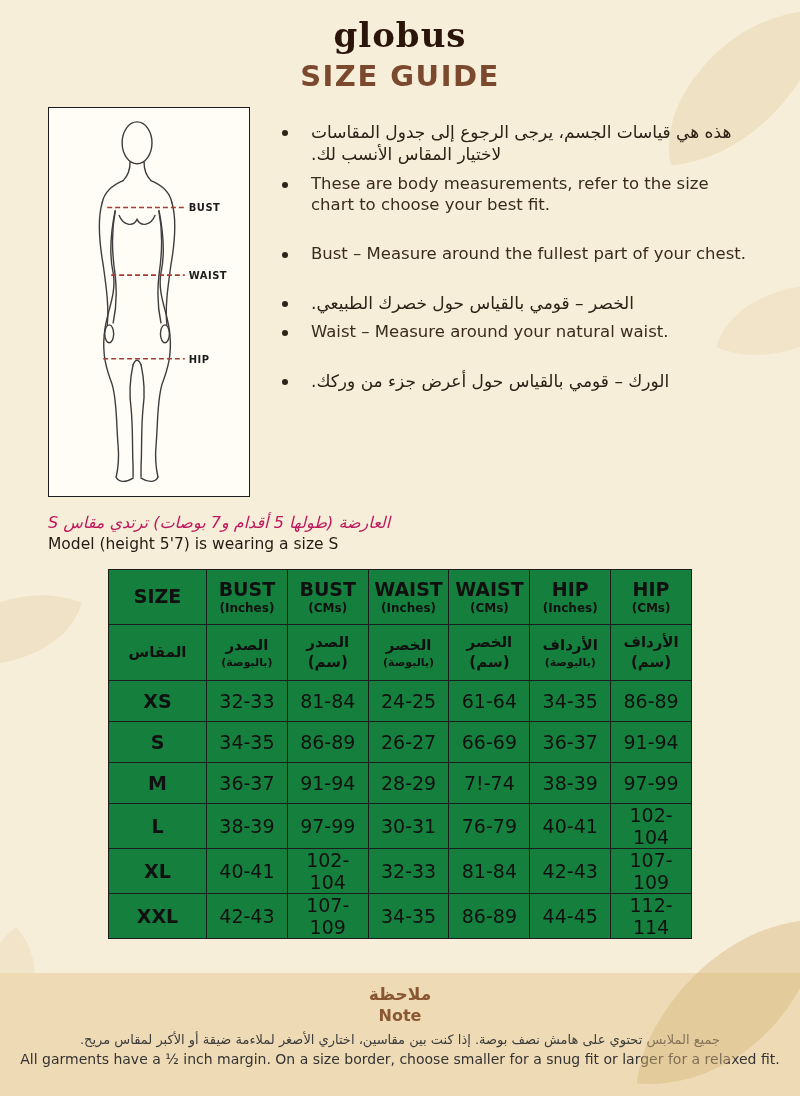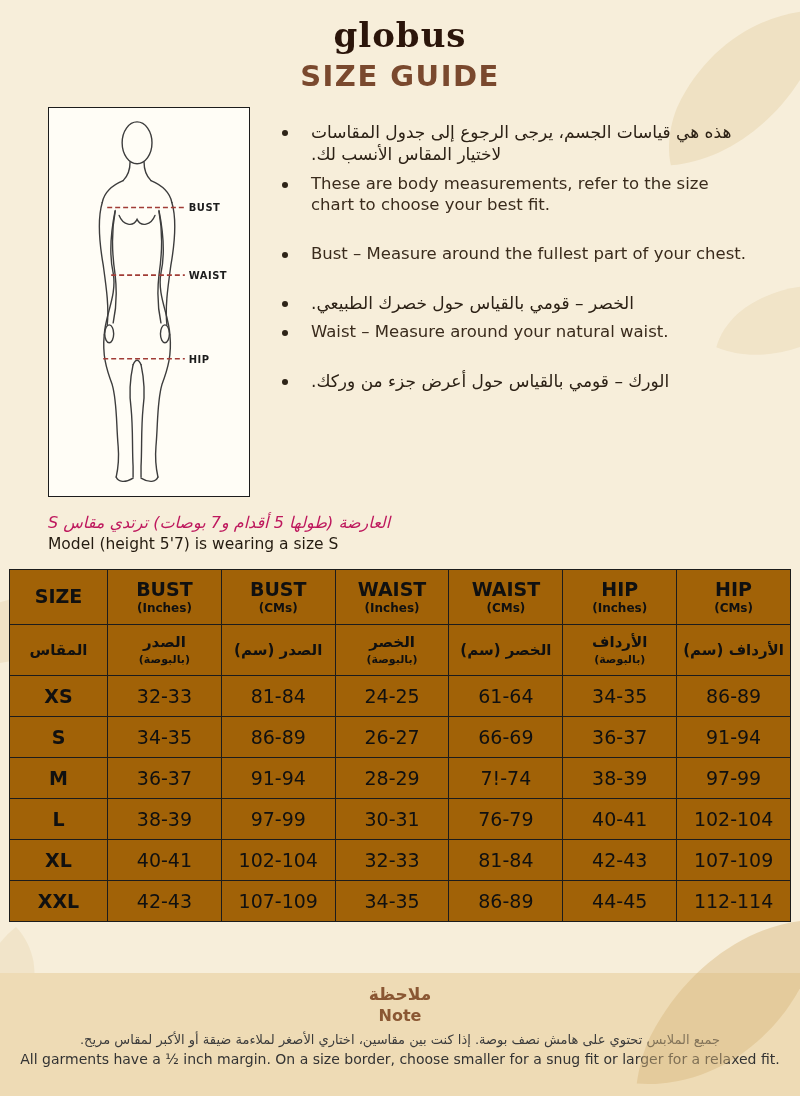--- a/index.html
+++ b/index.html
@@ -39,21 +39,21 @@
   .bullet .ar{font-size:17px;color:#2c2115;direction:rtl;text-align:left;}
   .bullet .en{font-size:16.5px;color:#3a2b1c;}
 
   
   .model-note{padding:0 48px;margin-top:16px;}
   .model-note p{margin:0 0 3px 0;}
   .model-note .ar{font-size:16px;color:#be185d;direction:rtl;text-align:left;font-style:italic;}
   .model-note .en{font-size:15.5px;color:#241b10;font-weight:500;}
 
   
-  .size-table{width:782px;margin:16px auto 0;border-collapse:collapse;table-layout:fixed;background:#a16207;}
+  .size-table{width:584px;margin:16px auto 0;border-collapse:collapse;table-layout:fixed;background:#15803d;}
   .size-table th,.size-table td{border:1.6px solid #1c1c1c;text-align:center;vertical-align:middle;color:#101010;}
   .size-table thead th{padding:8px 2px;}
   .hdr-en .h1{font-size:19px;font-weight:bold;line-height:1.25;}
   .hdr-en .h2{font-size:12px;font-weight:bold;line-height:1.25;}
   .hdr-ar th{direction:rtl;padding:6px 2px;}
   .hdr-ar .h1{font-size:15px;font-weight:bold;line-height:1.3;}
   .hdr-ar .h2{font-size:11px;font-weight:bold;line-height:1.3;}
   .size-table tbody td{font-size:19px;height:40px;padding:0 2px;}
   .size-table tbody td.size-col{font-weight:bold;}
   .col-size{width:98px;}

